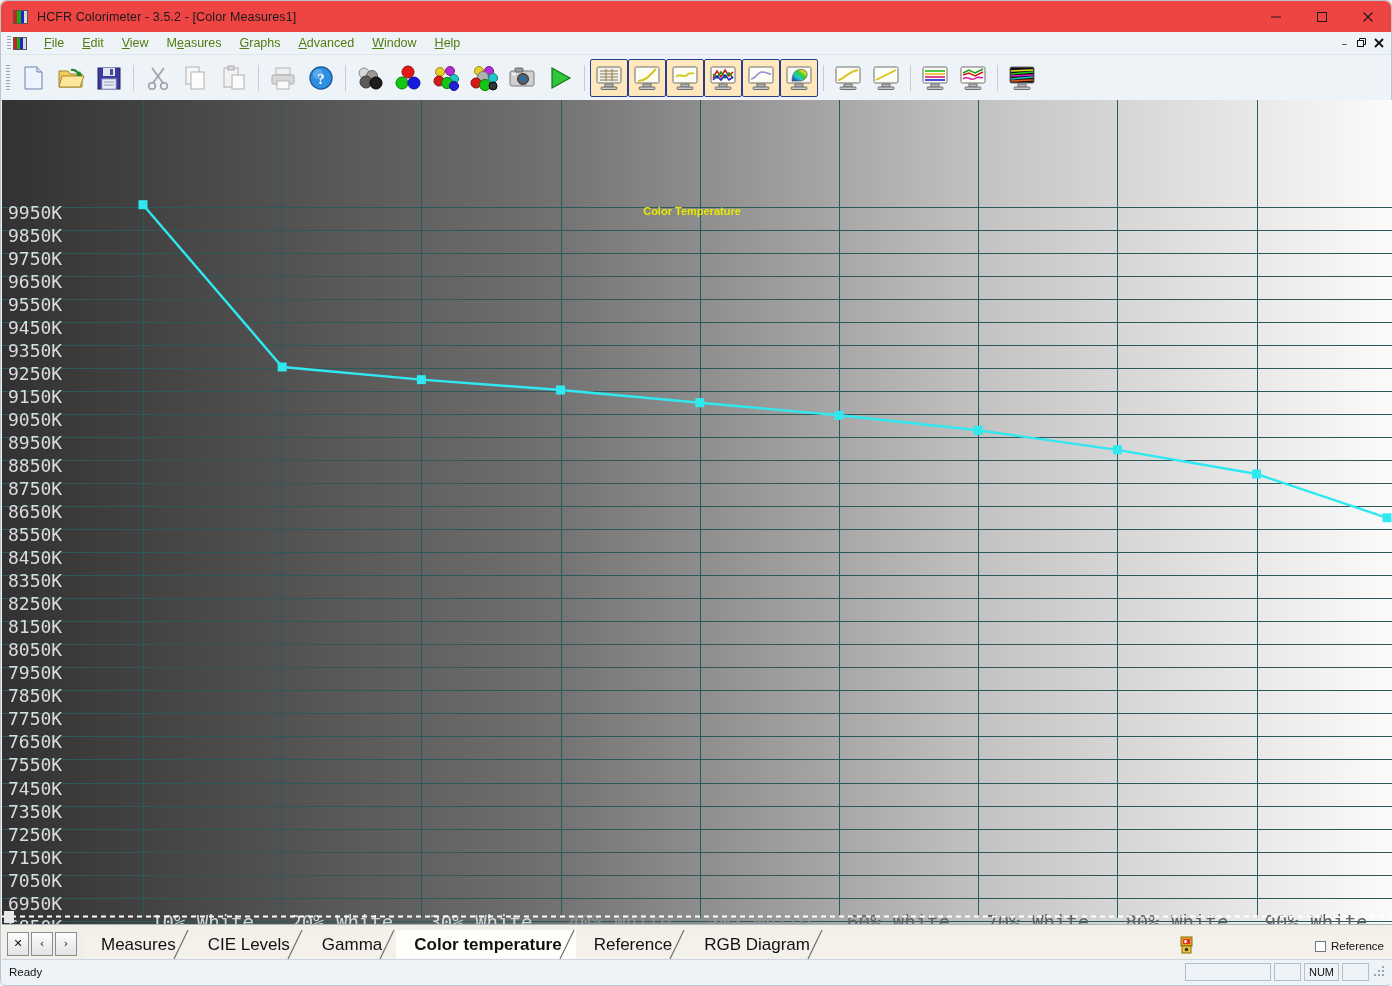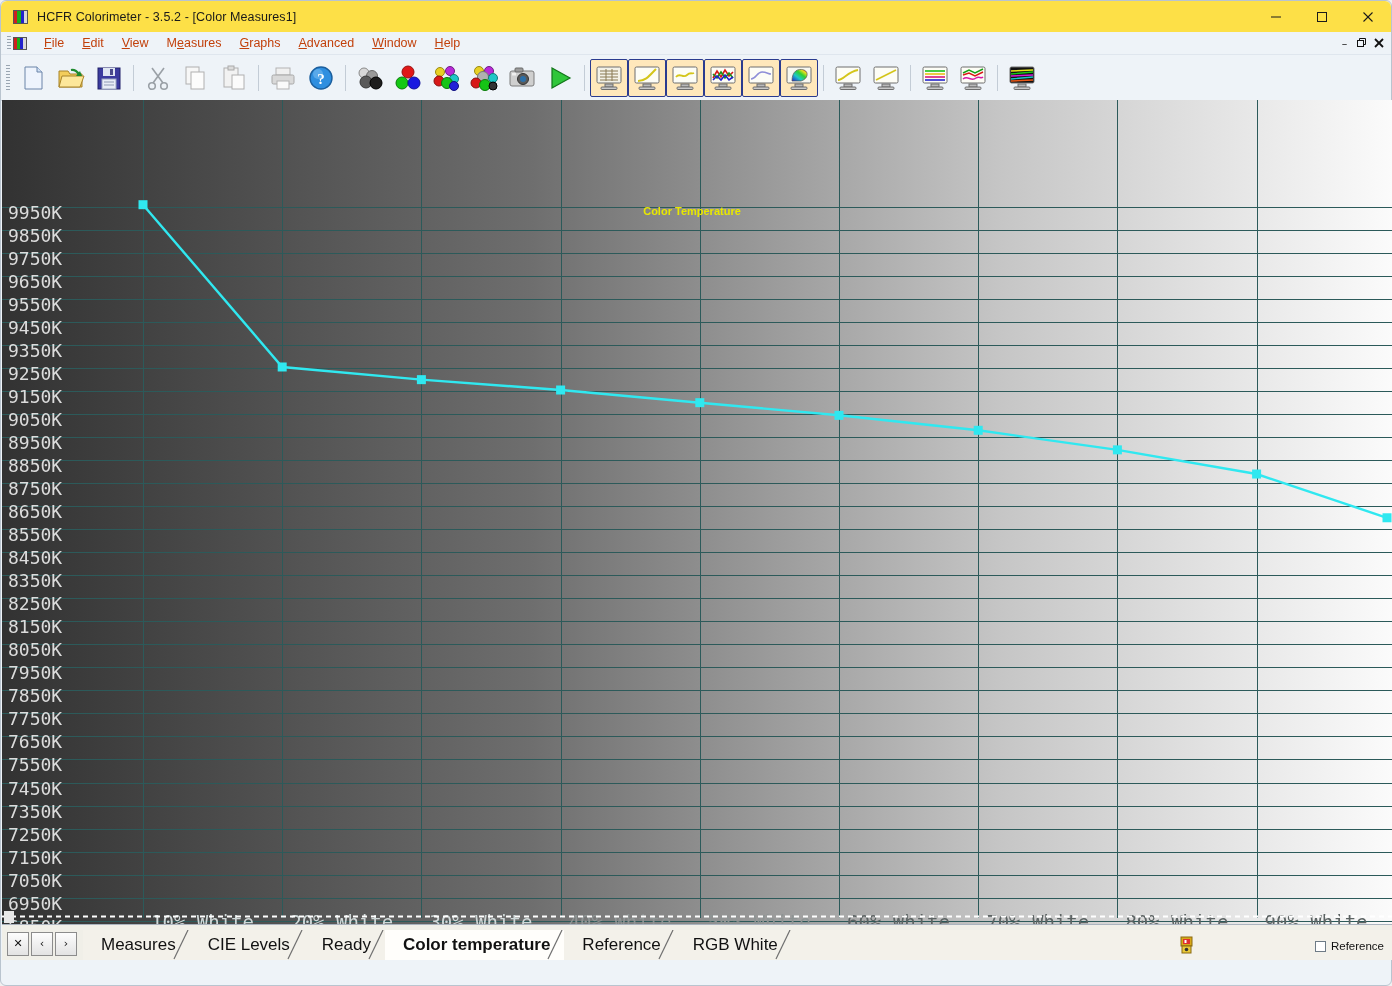--- a/index.html
+++ b/index.html
@@ -8,21 +8,21 @@
     font-family:"Liberation Sans", sans-serif;
     background:#f0f0f0;
     -webkit-font-smoothing:antialiased;
   }
   .app{position:relative;width:1392px;height:986px;
        background:#eef3f8;
        border:1px solid #b9c4cf;box-sizing:border-box;border-radius:6px;}
 
   
   .titlebar{position:relative;height:31px;display:flex;align-items:center;
-            background:#fde047;border-radius:6px 6px 0 0;}
+            background:#ef4444;border-radius:6px 6px 0 0;}
   .app-icon{width:15px;height:14px;margin-left:12px;margin-right:9px;
             display:flex;border:1px solid #555;background:#111;box-sizing:border-box;}
   .app-icon i{flex:1;display:block;}
   .app-icon i:nth-child(1){background:#cf1f1f;}
   .app-icon i:nth-child(2){background:#18b018;}
   .app-icon i:nth-child(3){background:#2222cc;}
   .app-icon i:nth-child(4){background:#d9d9d9;}
   .title-text{font-size:12.5px;color:#1a1a1a;letter-spacing:.1px;}
   .winbtns{position:absolute;right:0;top:0;display:flex;height:31px;}
   .winbtn{width:46px;height:31px;display:flex;align-items:center;justify-content:center;
@@ -33,21 +33,21 @@
            background:#eef3f8;border-bottom:1px solid #dfe6ee;}
   .mdi-grip{width:4px;height:14px;margin-left:6px;margin-right:2px;
             background:repeating-linear-gradient(to bottom,#9aa6b2 0 1px,transparent 1px 3px);}
   .menu-icon{width:14px;height:13px;display:flex;border:1px solid #555;background:#111;
              box-sizing:border-box;margin-right:8px;}
   .menu-icon i{flex:1;}
   .menu-icon i:nth-child(1){background:#cf1f1f;}
   .menu-icon i:nth-child(2){background:#18b018;}
   .menu-icon i:nth-child(3){background:#2222cc;}
   .menu-icon i:nth-child(4){background:#d9d9d9;}
-  .menu-item{font-size:12.5px;color:#c2410c;padding:2px 9px;cursor:default;}
+  .menu-item{font-size:12.5px;color:#4d7c0f;padding:2px 9px;cursor:default;}
   .menu-item u{text-decoration:underline;}
   .mdibtns{position:absolute;right:4px;top:0;height:22px;display:flex;align-items:center;}
   .mdibtn{width:17px;height:17px;display:flex;align-items:center;justify-content:center;
           font-size:11px;color:#111;font-family:"DejaVu Sans",sans-serif;}
 
   
   .toolbar{position:relative;height:45px;background:#eef3f8;display:flex;align-items:center;
            border-bottom:1px solid #c8d2dc;}
   .tb-grip{width:4px;height:26px;margin:0 4px 0 5px;
            background:repeating-linear-gradient(to bottom,#9aa6b2 0 1px,transparent 1px 3px);}
@@ -550,39 +550,39 @@
               <line x1="2" y1="29" x2="16" y2="0" stroke="#6f6f6f" stroke-width="1.2"></line>
             </svg></span>
         </div>
         <div class="tab">
           <span>CIE Levels</span>
           <span class="slash"><svg width="19" height="30" viewBox="0 0 19 30">
               <line x1="2" y1="29" x2="16" y2="0" stroke="#6f6f6f" stroke-width="1.2"></line>
             </svg></span>
         </div>
         <div class="tab">
-          <span>Ready</span>
+          <span>Gamma</span>
           <span class="slash"><svg width="19" height="30" viewBox="0 0 19 30">
               <line x1="2" y1="29" x2="16" y2="0" stroke="#6f6f6f" stroke-width="1.2"></line>
             </svg></span>
         </div>
         <div class="tab active">
           <span>Color temperature</span>
           <span class="slash"><svg width="19" height="30" viewBox="0 0 19 30">
               <line x1="2" y1="29" x2="16" y2="0" stroke="#6f6f6f" stroke-width="1.2"></line>
             </svg></span>
         </div>
         <div class="tab">
           <span>Reference</span>
           <span class="slash"><svg width="19" height="30" viewBox="0 0 19 30">
               <line x1="2" y1="29" x2="16" y2="0" stroke="#6f6f6f" stroke-width="1.2"></line>
             </svg></span>
         </div>
         <div class="tab">
-          <span>RGB White</span>
+          <span>RGB Diagram</span>
           <span class="slash"><svg width="19" height="30" viewBox="0 0 19 30">
               <line x1="2" y1="29" x2="16" y2="0" stroke="#6f6f6f" stroke-width="1.2"></line>
             </svg></span>
         </div>
       </div>
     <div class="tabs-fill"></div>
     <div class="tab-right">
       <span class="bug-icon">
         <svg width="17" height="19" viewBox="0 0 17 19">
           <rect x="3" y="1" width="11" height="9" fill="#d8a818" stroke="#8a6a10"></rect>
@@ -592,14 +592,24 @@
           <circle cx="8.5" cy="13.5" r="1.8" fill="#333"></circle>
         </svg>
       </span>
       <label class="refbox">
         <span class="cb"></span>
         <span>Reference</span>
       </label>
     </div>
   </div>
 
+  <div class="statusbar">
+    <span class="status-text">Ready</span>
+    <div class="status-panes">
+      <div class="spane" style="width:86px"></div>
+      <div class="spane" style="width:27px"></div>
+      <div class="spane" style="width:35px">NUM</div>
+      <div class="spane" style="width:27px"></div>
+      <span class="grip"></span>
+    </div>
+  </div>
 
 </div>
 
 </body></html>

